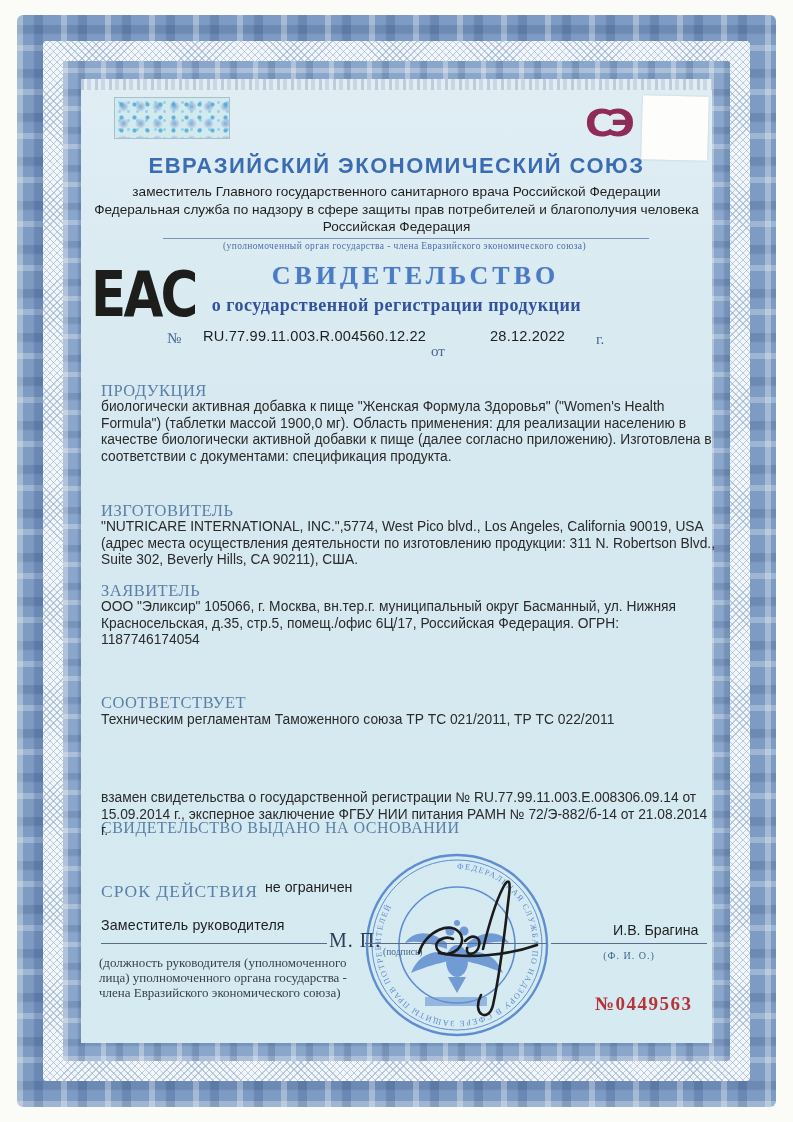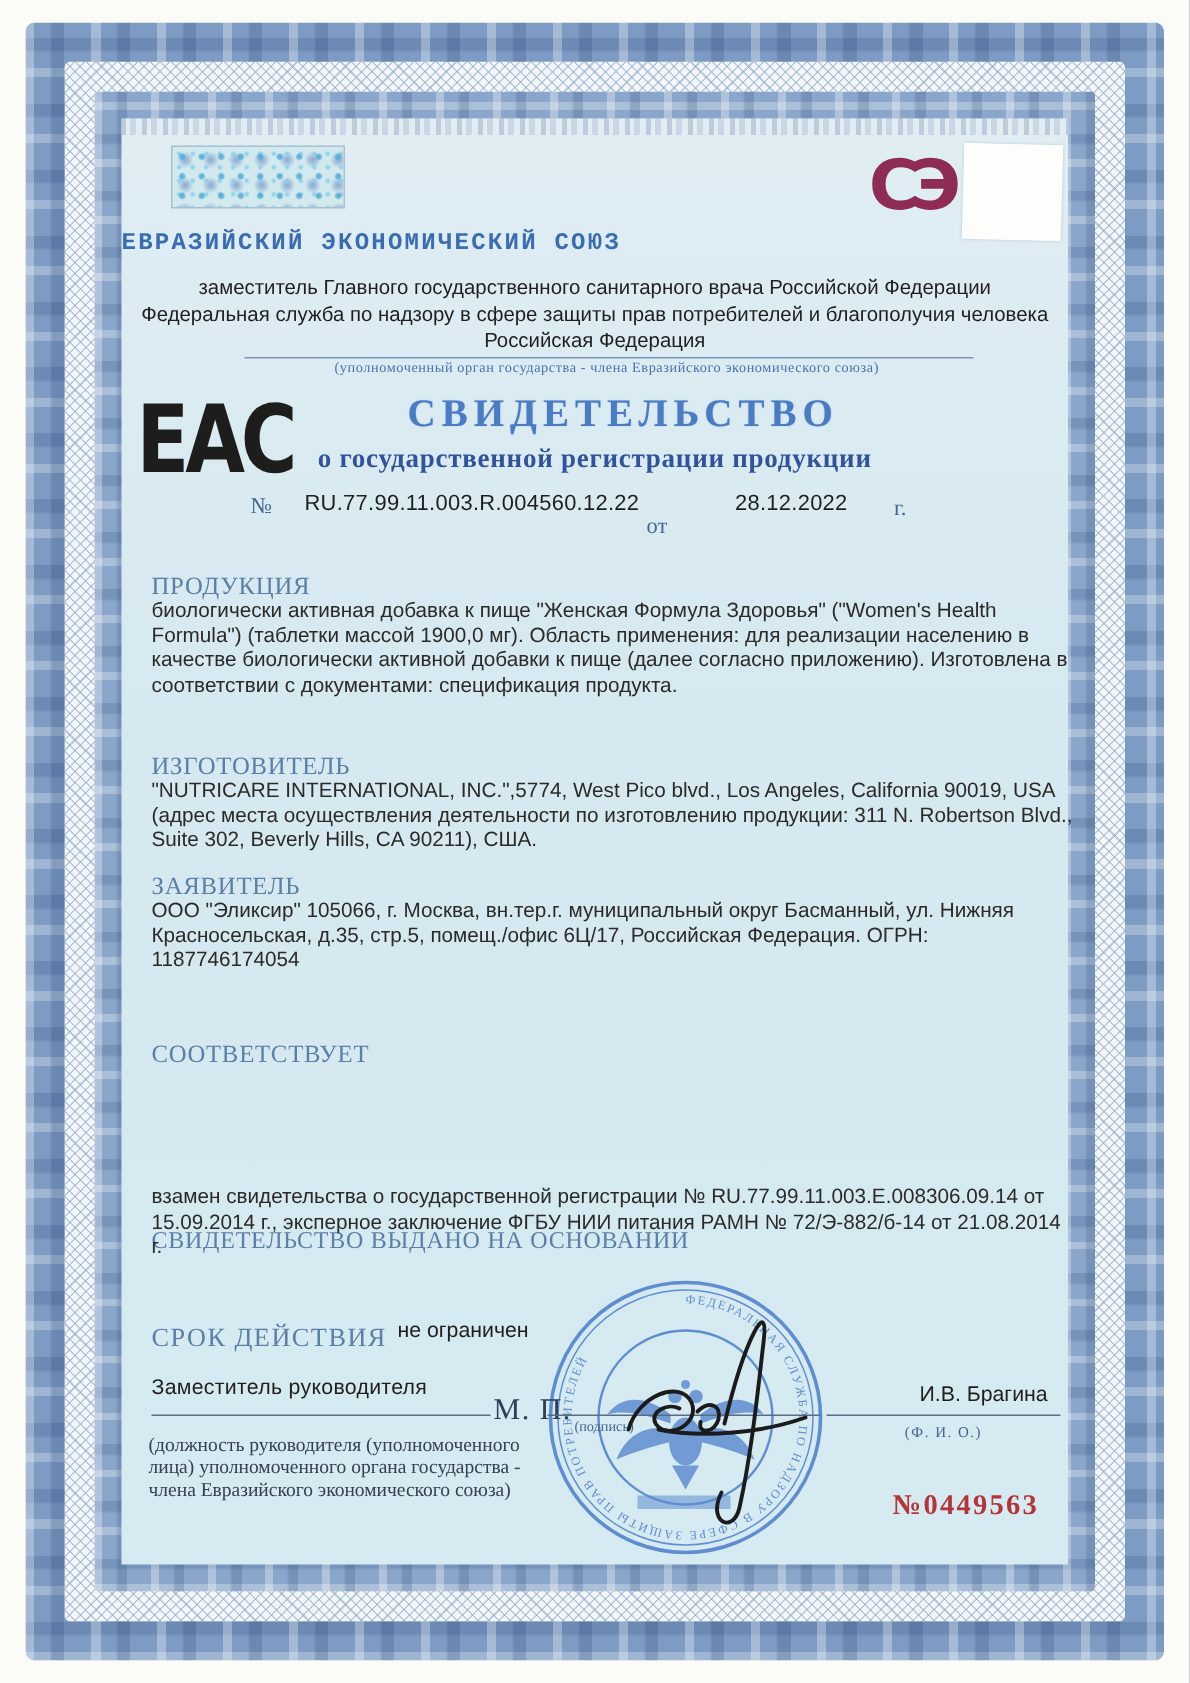--- a/index.html
+++ b/index.html
@@ -46,30 +46,30 @@
     background-color:#d2e9ee;
     background-image:
       radial-gradient(circle, rgba(80,170,215,.85) 1.5px, transparent 2.6px),
       radial-gradient(circle, rgba(130,205,235,.75) 1px, transparent 2px),
       radial-gradient(circle, rgba(70,110,185,.45) 1px, transparent 5.5px);
     background-size:13px 13px, 9px 9px, 17px 17px;
     border:1px solid #a8c0cd;
   }
   .se-logo{
     position:absolute; left:487px; top:14px; width:78px; height:62px;
-    font-family:"DejaVu Sans", sans-serif; font-weight:800; font-size:46px; line-height:60px;
+    font-family:"DejaVu Sans", sans-serif; font-weight:800; font-size:38px; line-height:60px;
     color:#8e2b56; letter-spacing:-6px; text-align:center;
   }
   .white-box{
     position:absolute; left:561px; top:17px; width:66px; height:64px;
     background:#fdfdfc; transform:rotate(1.5deg); box-shadow:0 0 2px rgba(120,140,160,.4);
   }
   .union-title{
-    position:absolute; left:0; top:74px; width:100%; text-align:left;
-    font-family:Liberation Mono, monospace; font-weight:bold; font-size:16px;
+    position:absolute; left:0; top:74px; width:100%; text-align:center;
+    font-family:Liberation Sans, sans-serif; font-weight:bold; font-size:22px;
     color:#3a6cb4; letter-spacing:1.5px;
   }
   .authority{
     position:absolute; left:0; top:104px; width:100%; text-align:center;
     font-size:13.6px; line-height:17.5px; color:#1f1f1f;
   }
   .header-rule{
     position:absolute; left:82px; top:159px; width:486px; border-top:1.5px solid #7a93b8;
   }
   .authority-caption{
@@ -196,20 +196,21 @@
         <div class="sec-heading h-product">ПРОДУКЦИЯ</div>
         <div class="sec-body b-product">биологически активная добавка к пище "Женская Формула Здоровья" ("Women's Health Formula") (таблетки массой 1900,0 мг). Область применения: для реализации населению в качестве биологически активной добавки к пище (далее согласно приложению). Изготовлена в соответствии с документами: спецификация продукта.</div>
 
         <div class="sec-heading h-manufacturer">ИЗГОТОВИТЕЛЬ</div>
         <div class="sec-body b-manufacturer">"NUTRICARE INTERNATIONAL, INC.",5774, West Pico blvd., Los Angeles, California 90019, USA (адрес места осуществления деятельности по изготовлению продукции: 311 N. Robertson Blvd., Suite 302, Beverly Hills, CA 90211), США.</div>
 
         <div class="sec-heading h-applicant">ЗАЯВИТЕЛЬ</div>
         <div class="sec-body b-applicant">ООО "Эликсир" 105066, г. Москва, вн.тер.г. муниципальный округ Басманный, ул. Нижняя Красносельская, д.35, стр.5, помещ./офис 6Ц/17, Российская Федерация. ОГРН: 1187746174054</div>
 
         <div class="sec-heading h-corresponds">СООТВЕТСТВУЕТ</div>
+        <div class="sec-body b-corresponds">Техническим регламентам Таможенного союза ТР ТС 021/2011, ТР ТС 022/2011</div>
 
         <div class="sec-heading h-basis">СВИДЕТЕЛЬСТВО ВЫДАНО НА ОСНОВАНИИ</div>
         <div class="sec-body b-basis">взамен свидетельства о государственной регистрации № RU.77.99.11.003.E.008306.09.14 от 15.09.2014 г., эксперное заключение ФГБУ НИИ питания РАМН № 72/Э-882/б-14 от 21.08.2014 г.</div>
 
         <div class="validity-label">СРОК ДЕЙСТВИЯ</div>
         <div class="validity-value">не ограничен</div>
 
         <div class="position-title">Заместитель  руководителя</div>
         <div class="sig-line line-1"></div>
         <div class="mp-label">М. П.</div>

